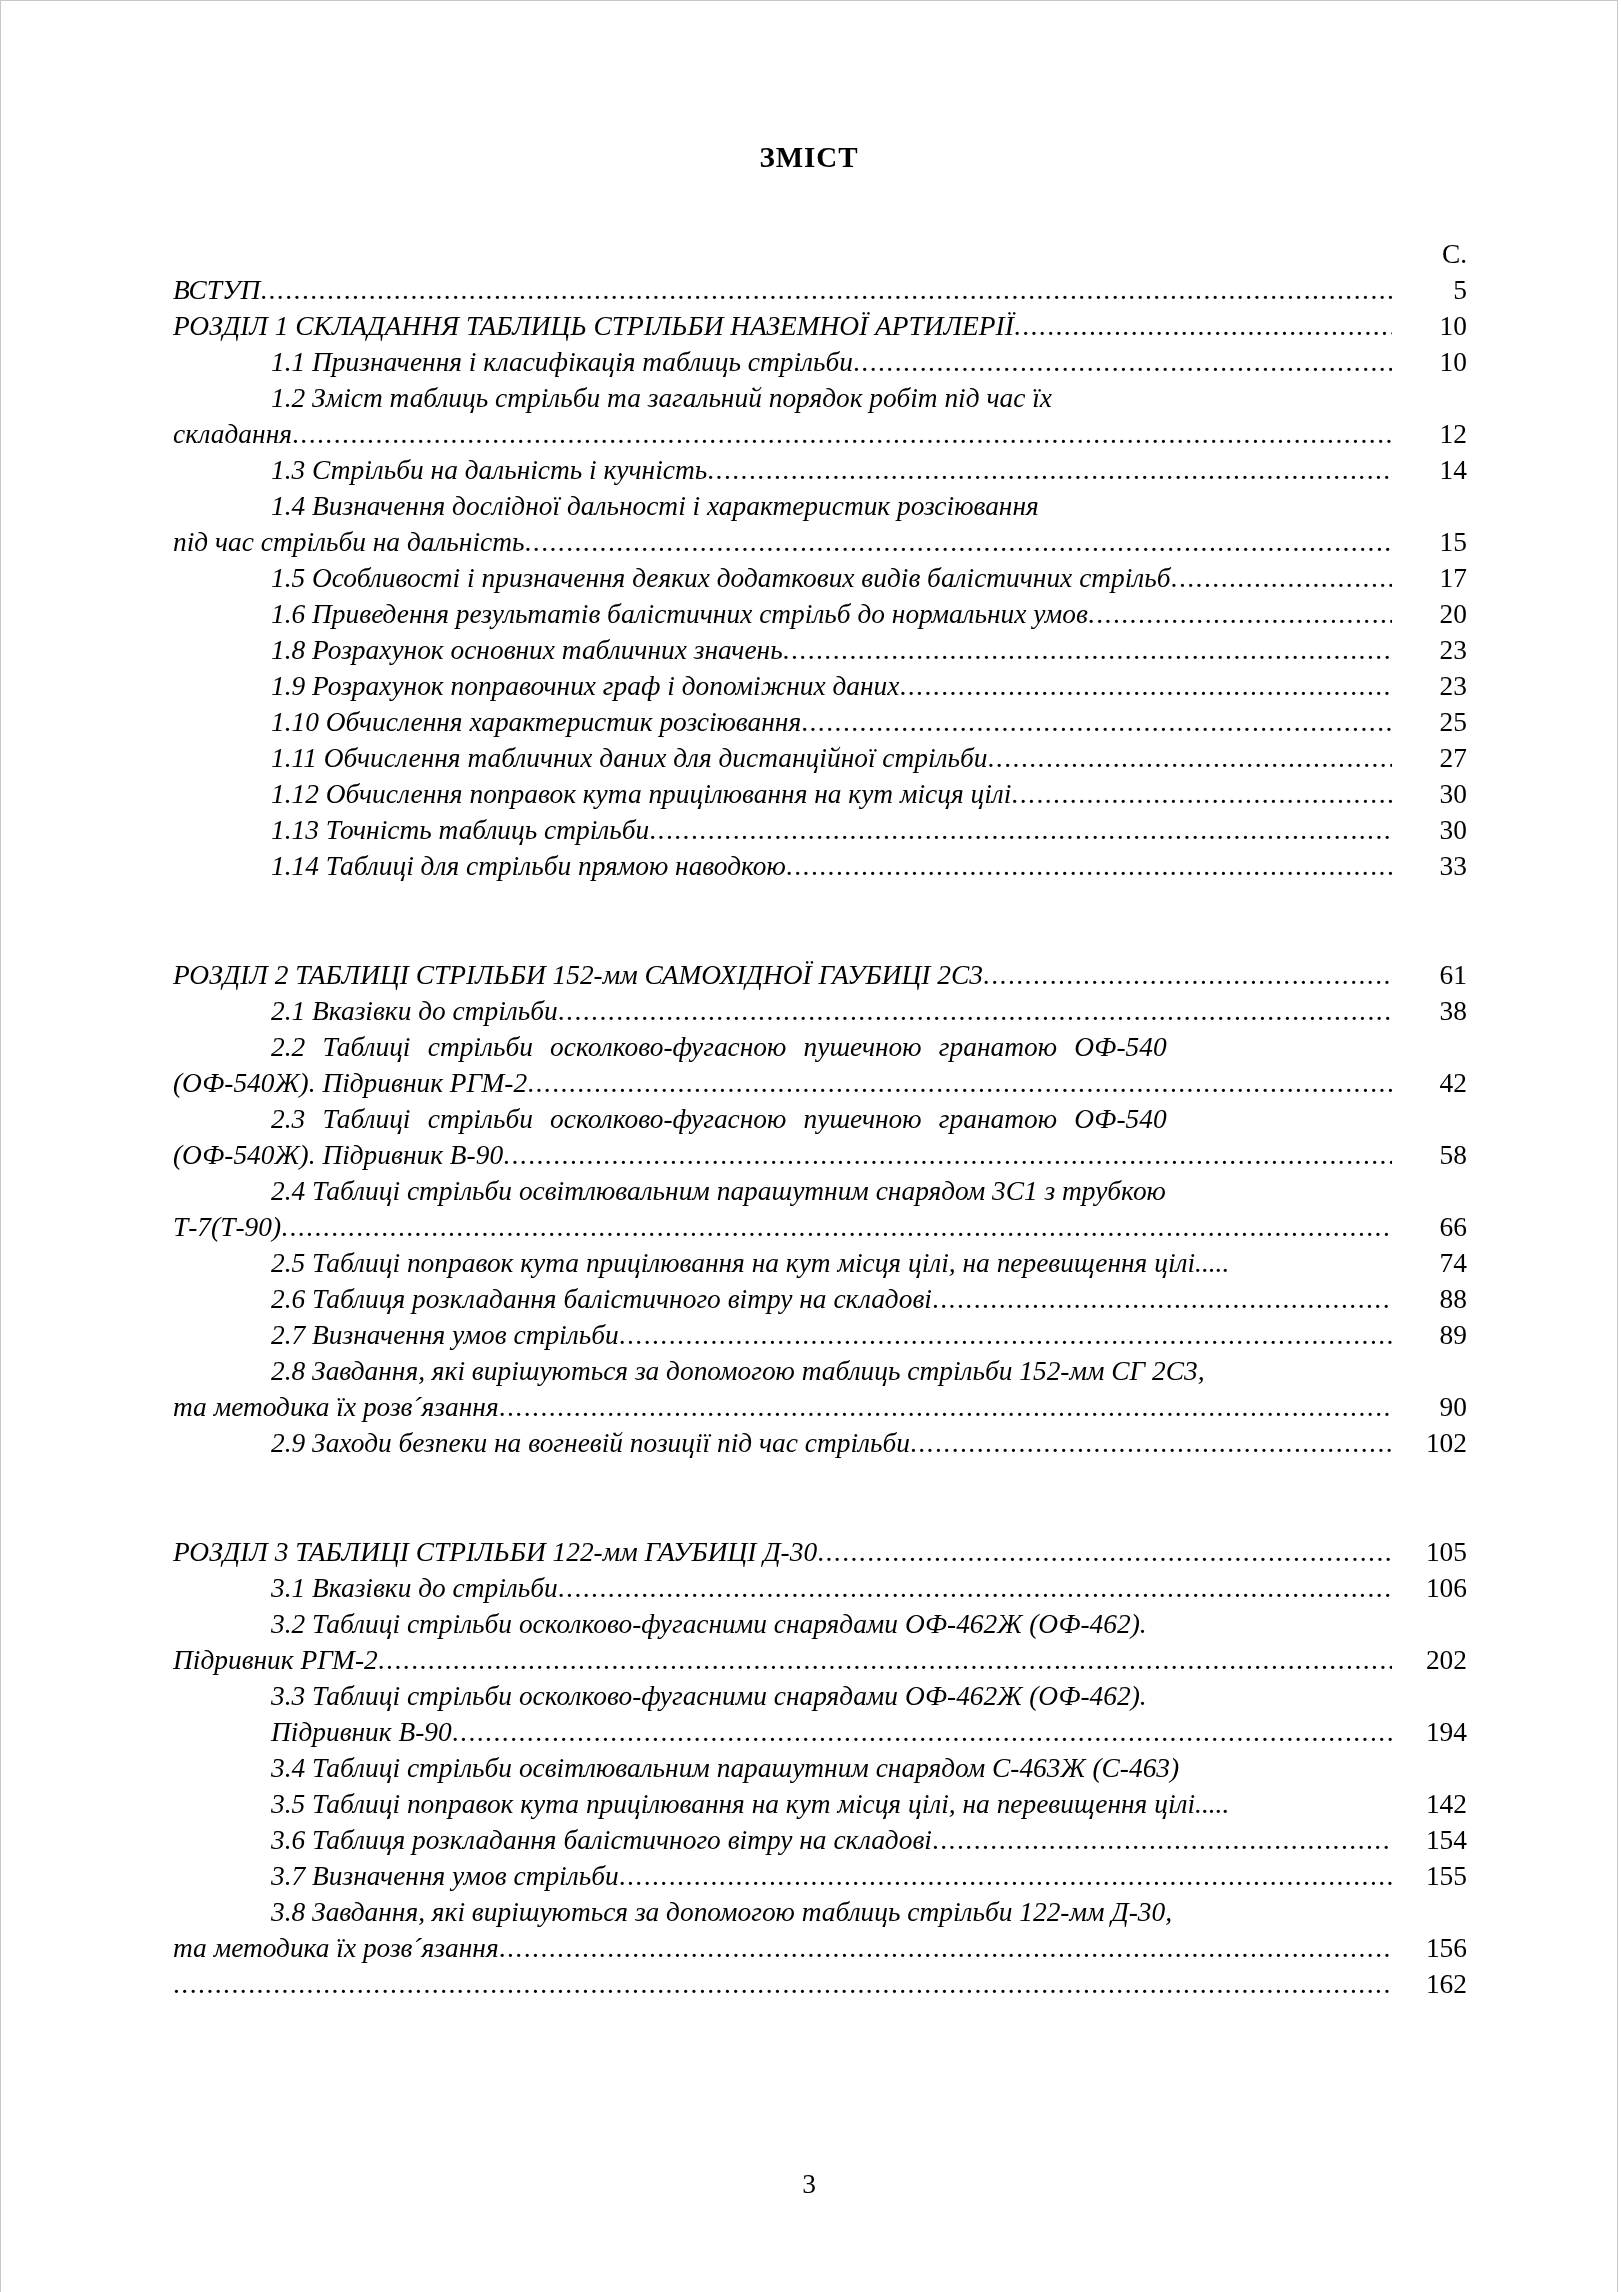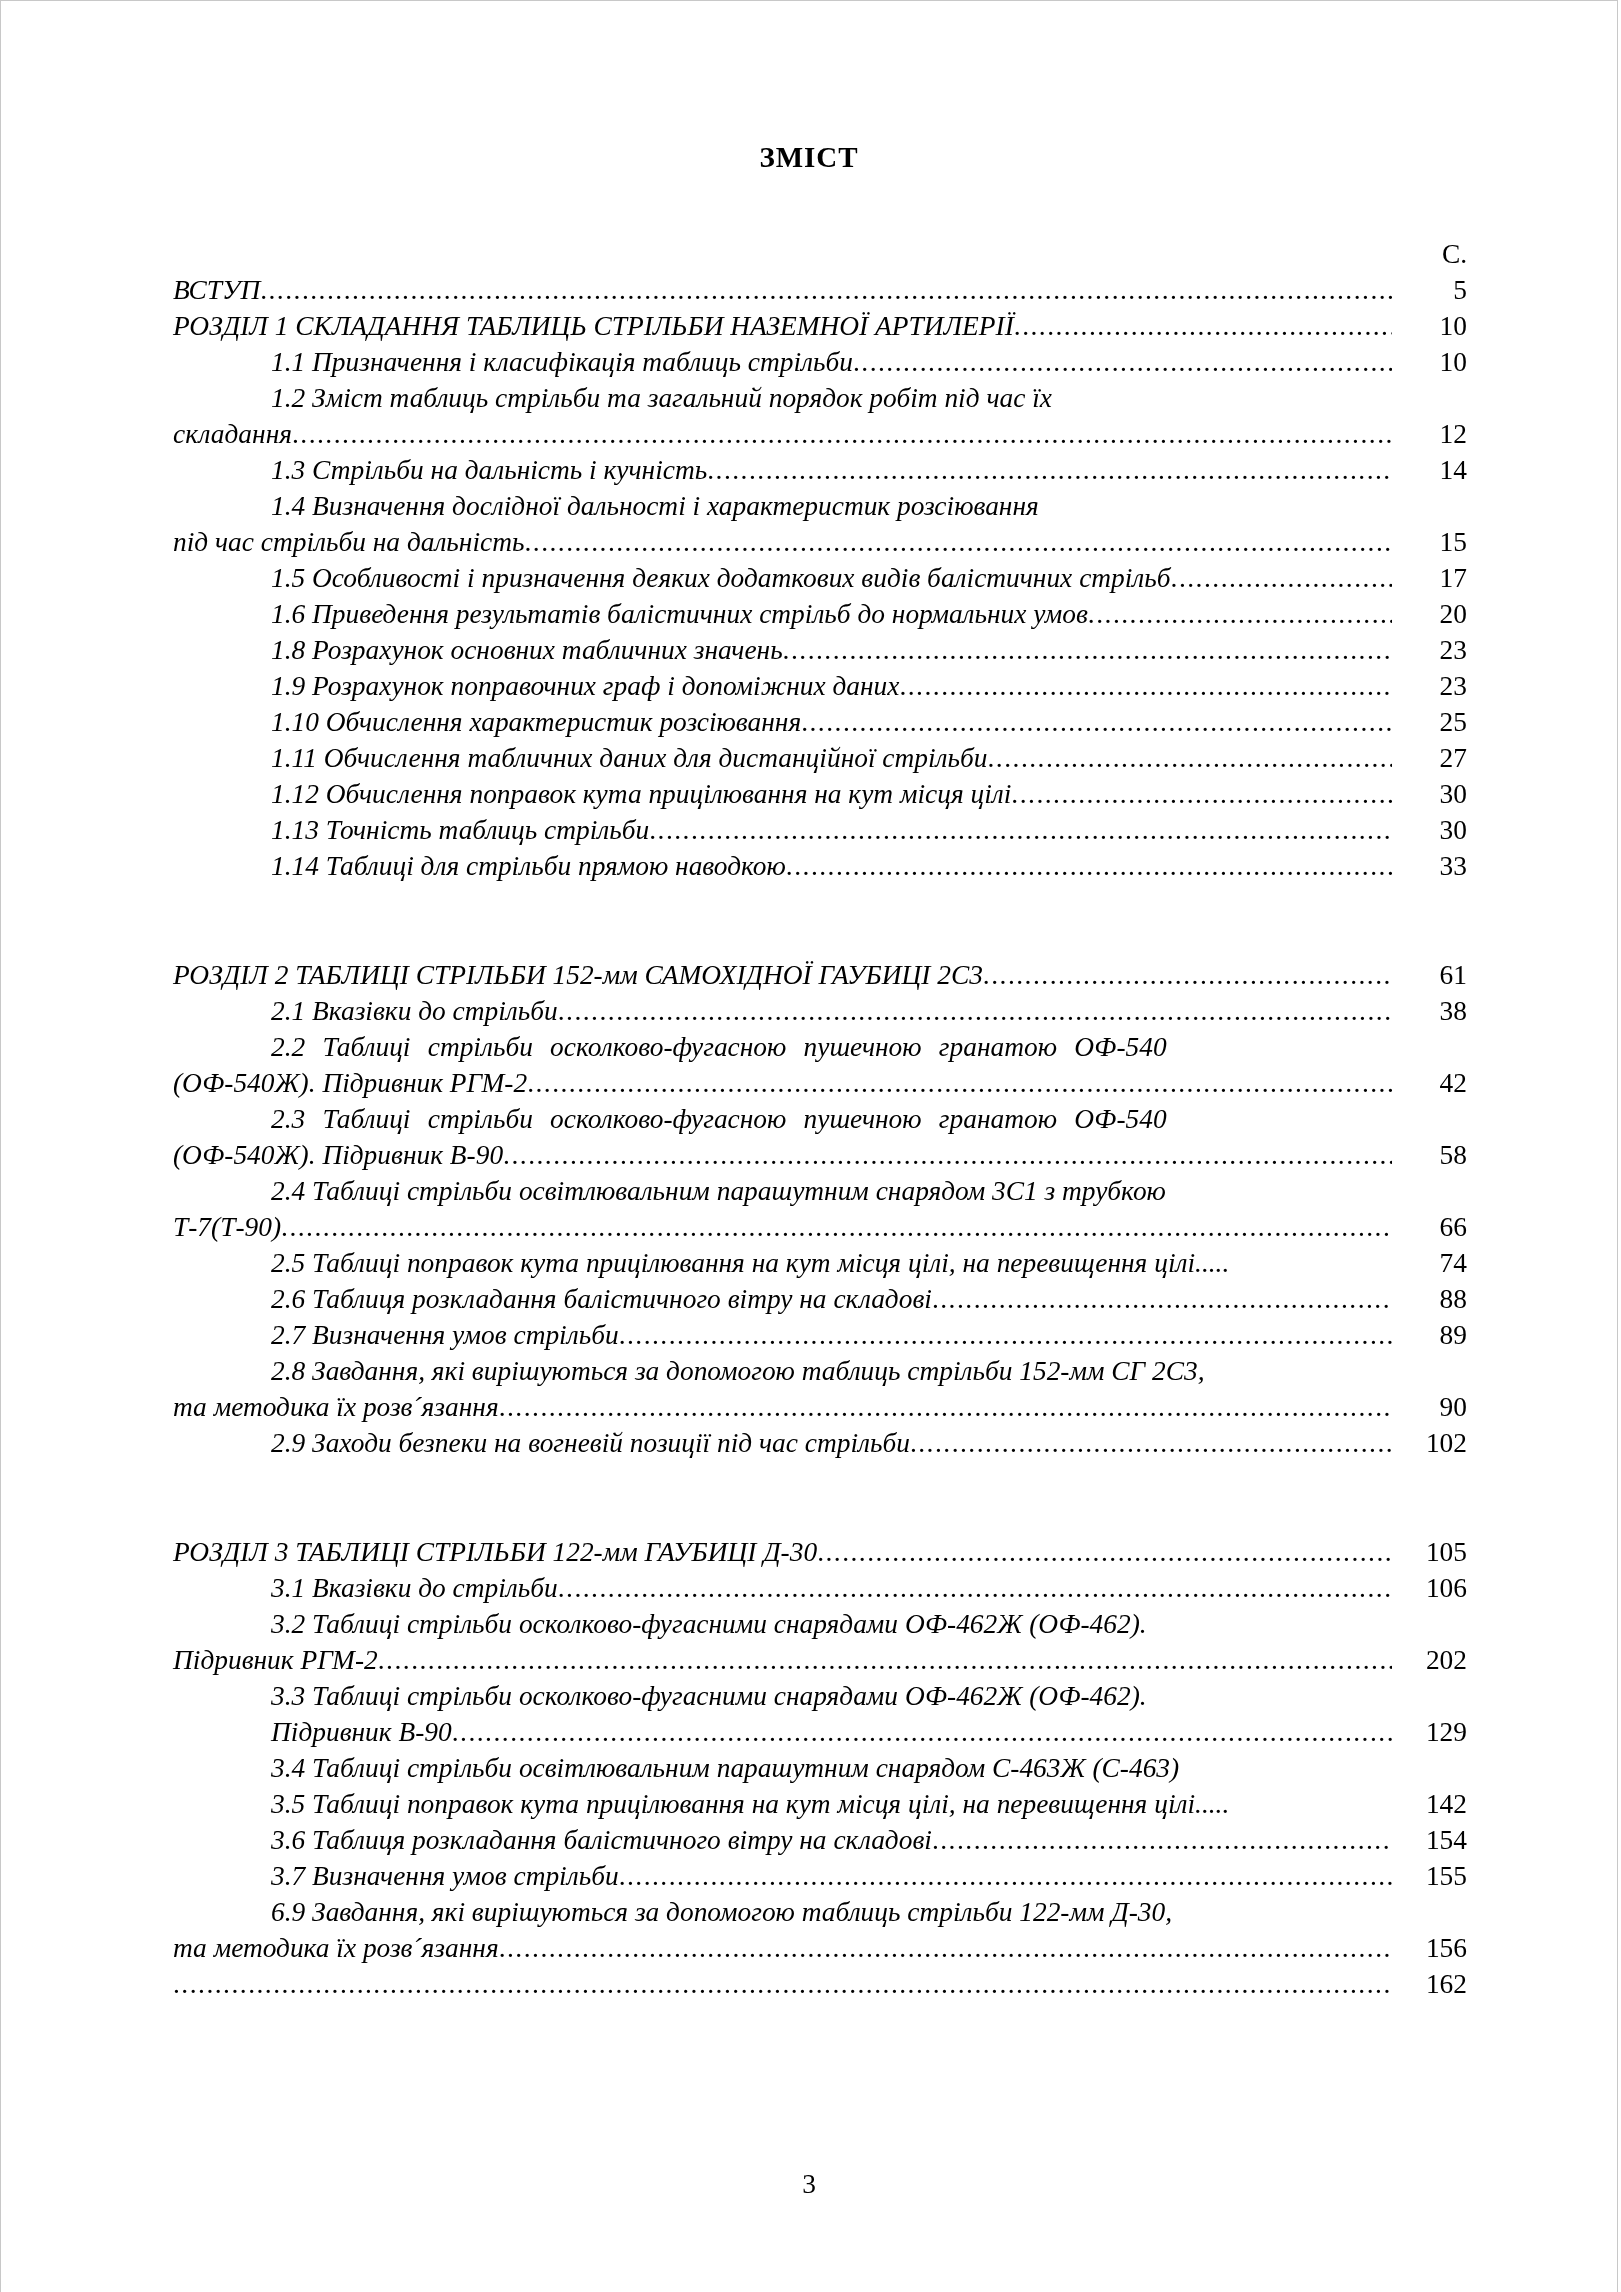--- a/index.html
+++ b/index.html
@@ -254,21 +254,21 @@
           <span class="page">202</span>
         </div>
         <div class="row ind">
           <span class="t">3.3 Таблиці стрільби осколково-фугасними снарядами ОФ-462Ж (ОФ-462).</span>
           <span class="fill"></span>
           <span class="page"></span>
         </div>
         <div class="row ind">
           <span class="t">Підривник В-90</span>
           <span class="leader"></span>
-          <span class="page">129</span>
+          <span class="page">194</span>
         </div>
         <div class="row ind">
           <span class="t">3.4 Таблиці стрільби освітлювальним парашутним снарядом С-463Ж (С-463)</span>
           <span class="fill"></span>
           <span class="page"></span>
         </div>
         <div class="row ind">
           <span class="t">3.5 Таблиці поправок кута прицілювання на кут місця цілі, на перевищення цілі.....</span>
           <span class="fill"></span>
           <span class="page">142</span>
@@ -277,21 +277,21 @@
           <span class="t">3.6 Таблиця розкладання балістичного вітру на складові</span>
           <span class="leader"></span>
           <span class="page">154</span>
         </div>
         <div class="row ind">
           <span class="t">3.7 Визначення умов стрільби</span>
           <span class="leader"></span>
           <span class="page">155</span>
         </div>
         <div class="row ind">
-          <span class="t">6.9 Завдання, які вирішуються за допомогою таблиць стрільби 122-мм Д-30,</span>
+          <span class="t">3.8 Завдання, які вирішуються за допомогою таблиць стрільби 122-мм Д-30,</span>
           <span class="fill"></span>
           <span class="page"></span>
         </div>
         <div class="row">
           <span class="t">та методика їх розв´язання</span>
           <span class="leader"></span>
           <span class="page">156</span>
         </div>
         <div class="row ind">
           <span class="leader"></span>

